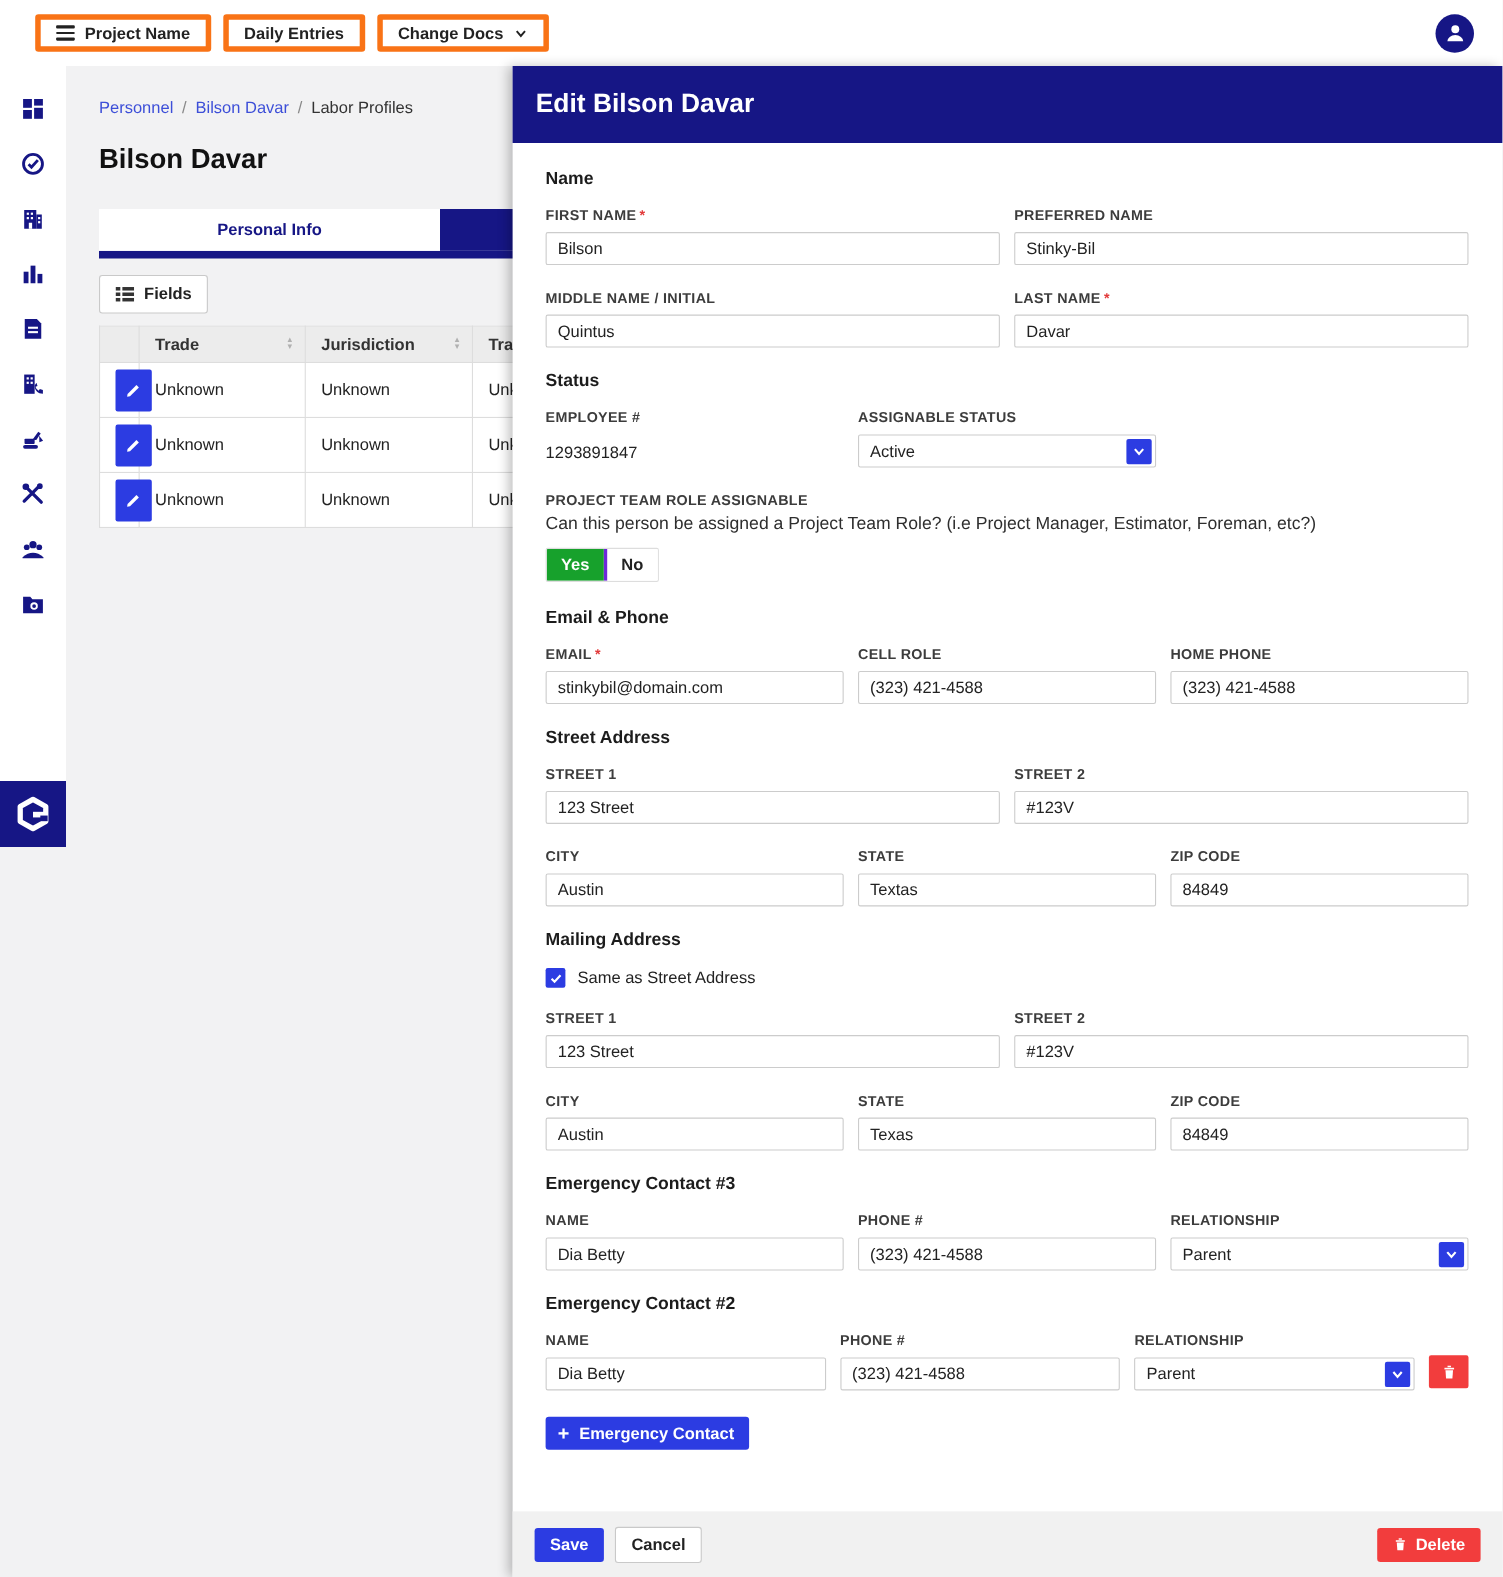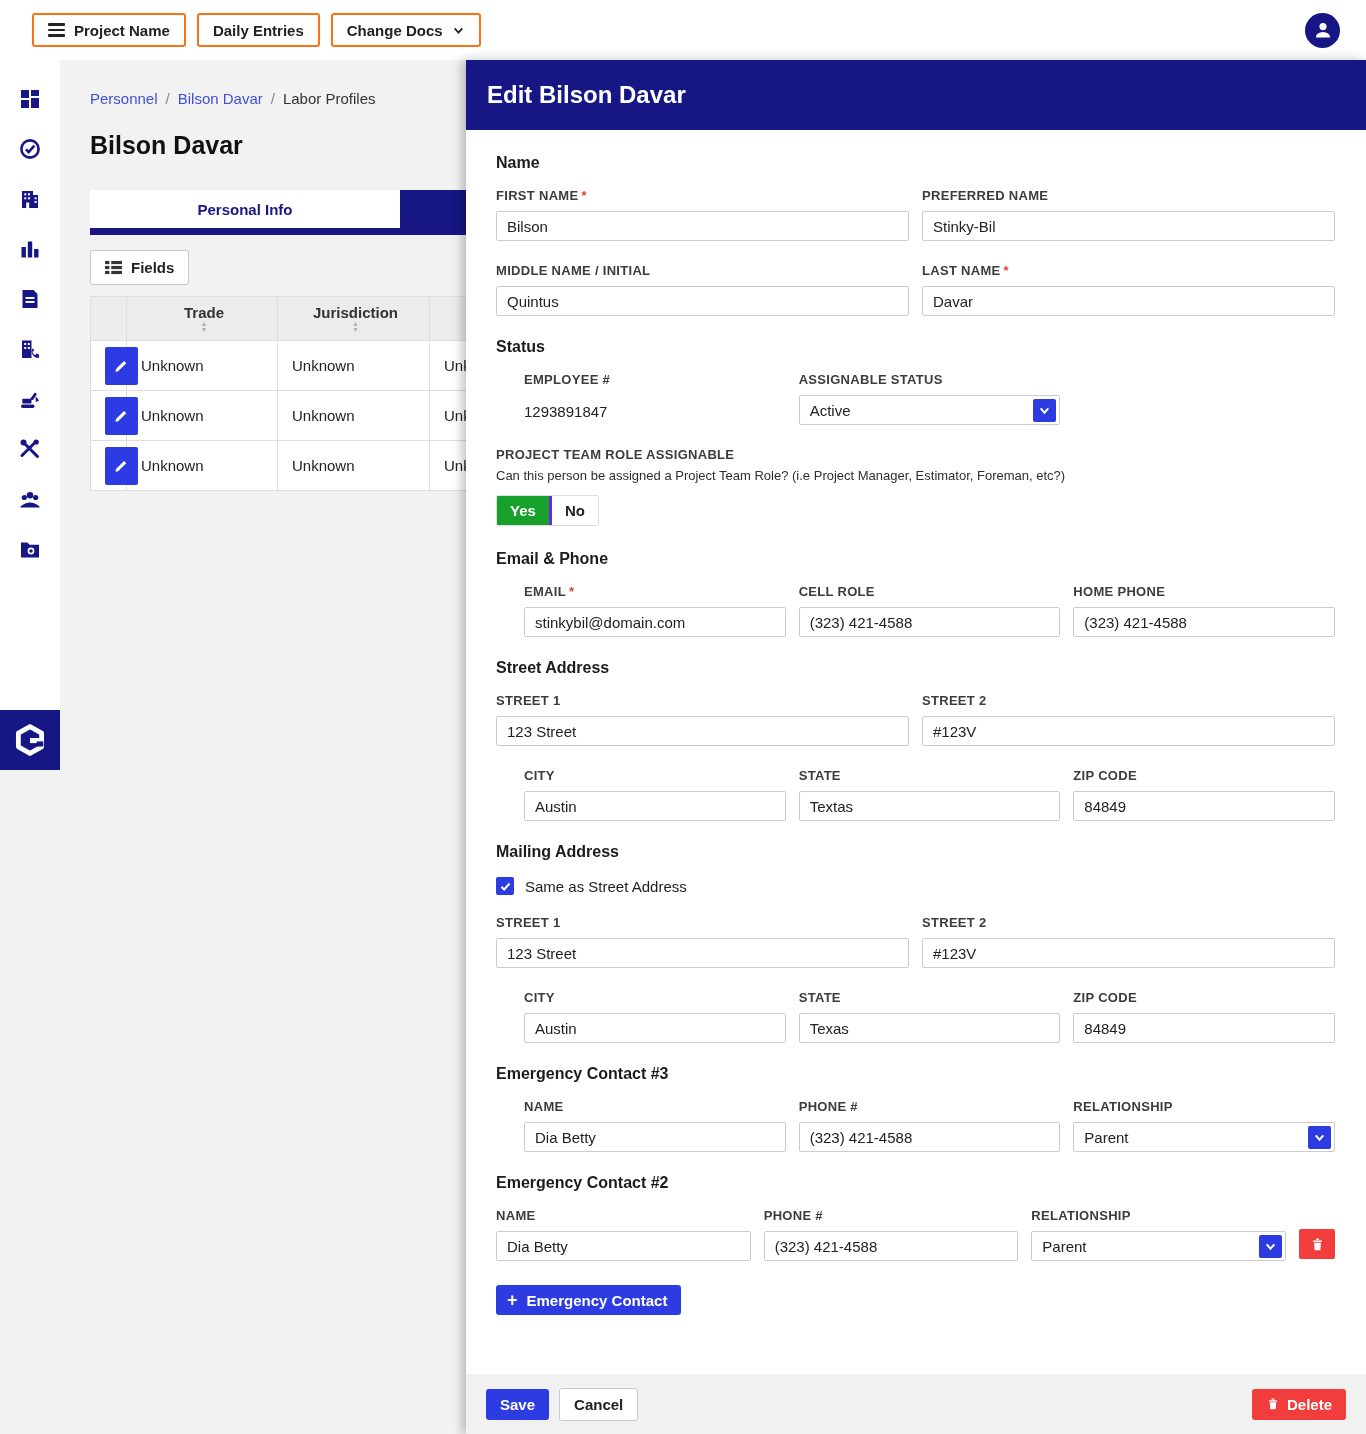--- a/index.html
+++ b/index.html
@@ -18,21 +18,21 @@
     --link: #3d4fd8;
     --border: #cccccc;
   }
 
   
   .topbar {
     position: absolute; top: 0; left: 0; width: 1366px; height: 60px;
     background: #fff; display: flex; align-items: center; padding: 0 26px 0 32px; z-index: 3;
   }
   .tb-btn {
-    height: 34px; border: 2px solid #f97316; background: #fff; border-radius: 3px;
+    height: 34px; border: 5px solid #f97316; background: #fff; border-radius: 3px;
     font-family: inherit; font-weight: bold; font-size: 15px; color: #222;
     display: inline-flex; align-items: center; gap: 9px; padding: 0 14px; margin-right: 11px; cursor: pointer;
   }
   .hamburger { display: inline-flex; flex-direction: column; gap: 3px; }
   .hamburger i { display: block; width: 17px; height: 2.6px; background: #222; border-radius: 1px; }
   .avatar {
     margin-left: auto; width: 35px; height: 35px; border-radius: 50%;
     background: var(--navy); display: flex; align-items: center; justify-content: center; cursor: pointer;
   }
 
@@ -70,21 +70,21 @@
     font-family: inherit; font-weight: bold; font-size: 15px; color: #222;
     display: inline-flex; align-items: center; gap: 9px; padding: 0 14px; cursor: pointer;
   }
 
   table.grid { margin: 11px 0 0 30px; border-collapse: collapse; table-layout: fixed; width: 560px; background: #fff; }
   table.grid th, table.grid td { border: 1px solid #ddd; }
   table.grid th {
     background: #ececec; font-size: 15px; font-weight: bold; color: #333;
     text-align: left; padding: 7px 10px 7px 14px; height: 33px; cursor: pointer;
   }
-  table.grid th .th-inner { display: flex; align-items: center; justify-content: space-between; flex-direction: column; }
+  table.grid th .th-inner { display: flex; align-items: center; justify-content: space-between; }
   .sort { display: inline-flex; flex-direction: column; color: #b0b0b0; font-size: 7px; line-height: 6px; }
   table.grid td { height: 50px; font-size: 15px; color: #222; padding: 0 14px; background: #fff; }
   td.edit-cell { padding: 0; text-align: center; vertical-align: middle; }
   .edit-btn {
     width: 33px; height: 38px; background: var(--accent); border: none; border-radius: 2px;
     display: inline-flex; align-items: center; justify-content: center; cursor: pointer; vertical-align: middle;
   }
 
   
   .panel {
@@ -95,42 +95,42 @@
     height: 70px; background: var(--navy); color: #fff;
     display: flex; align-items: center; padding-left: 21px;
     font-size: 24px; font-weight: bold;
   }
   .panel-body { padding: 14px 31px 0 30px; }
 
   .sec-heading { font-size: 16px; font-weight: bold; color: #1c1c1c; margin: 20px 0 16px; }
   .sec-heading.first { margin-top: 10px; }
 
   .grid2 { display: grid; grid-template-columns: 1fr 1fr; column-gap: 13px; margin-bottom: 22px; }
-  .grid3 { display: grid; grid-template-columns: 1fr 1fr 1fr; column-gap: 13px; margin-bottom: 22px; margin-left: 28px; }
+  .grid3 { display: grid; grid-template-columns: 1fr 1fr 1fr; column-gap: 13px; margin-bottom: 22px; }
   .grid3-del { display: grid; grid-template-columns: 1fr 1fr 1fr 36px; column-gap: 13px; margin-bottom: 22px; }
 
   .field-label {
     font-size: 13px; font-weight: bold; color: #3c3c3c; letter-spacing: .3px; margin-bottom: 8px;
     display: flex; align-items: baseline; gap: 3px;
   }
   .req { color: #e23b3b; font-weight: bold; }
   .tinput {
     width: 100%; height: 30px; border: 1px solid var(--border); border-radius: 2px;
     font-family: inherit; font-size: 15px; color: #222; padding: 0 10px; background: #fff;
   }
   .plain-value { font-size: 15px; color: #222; padding-top: 8px; }
 
   .select { position: relative; width: 100%; height: 30px; border: 1px solid var(--border); border-radius: 2px; background: #fff; cursor: pointer; }
   .select .sel-text { position: absolute; left: 10px; top: 6px; font-size: 15px; color: #222; }
   .sel-chev {
     position: absolute; right: 3px; top: 3px; width: 23px; height: 23px; border-radius: 2px;
     background: var(--accent); display: flex; align-items: center; justify-content: center;
   }
 
-  .helper { font-size: 13px; color: #2e2e2e; margin: -2px 0 12px; }
+  .helper { font-size: 16px; color: #2e2e2e; margin: -2px 0 12px; }
   .toggle { display: inline-flex; border: 1px solid #ddd; border-radius: 2px; overflow: hidden; }
   .toggle button { font-family: inherit; font-size: 15px; font-weight: bold; border: none; padding: 6px 13px; cursor: pointer; }
   .toggle .on { background: var(--green); color: #fff; }
   .toggle .off { background: #fff; color: #222; border-left: 3px solid #6d28d9; }
   .toggle-row { margin-bottom: 24px; }
 
   .check-row { display: flex; align-items: center; gap: 11px; margin: 4px 0 20px; cursor: pointer; }
   .checkbox {
     width: 18px; height: 18px; background: var(--accent); border-radius: 2px;
     display: flex; align-items: center; justify-content: center; flex: none;

